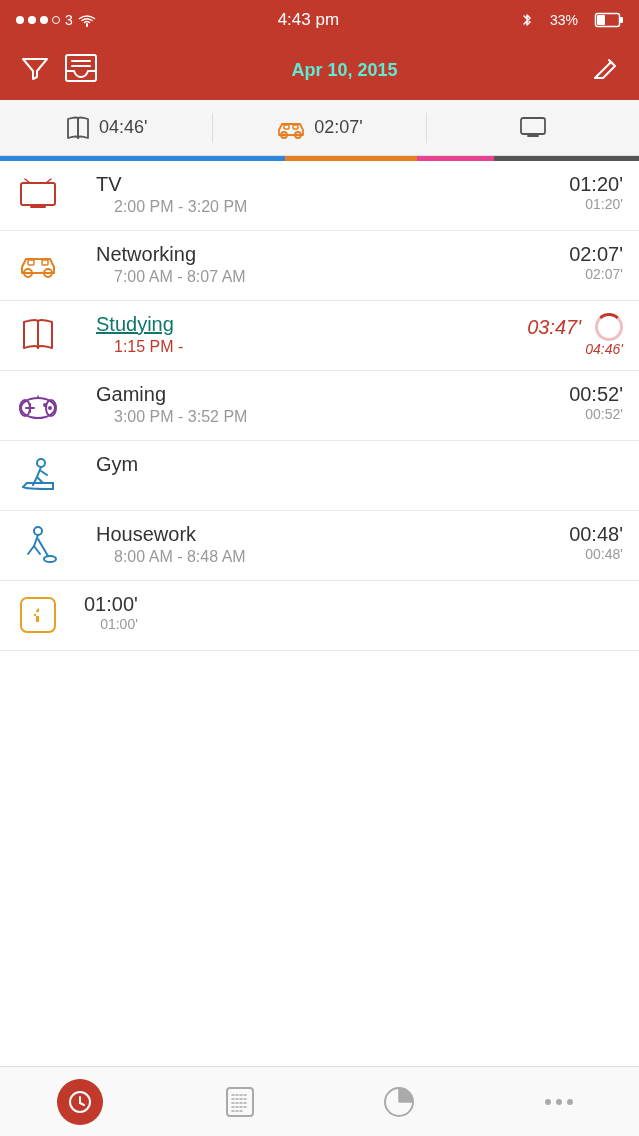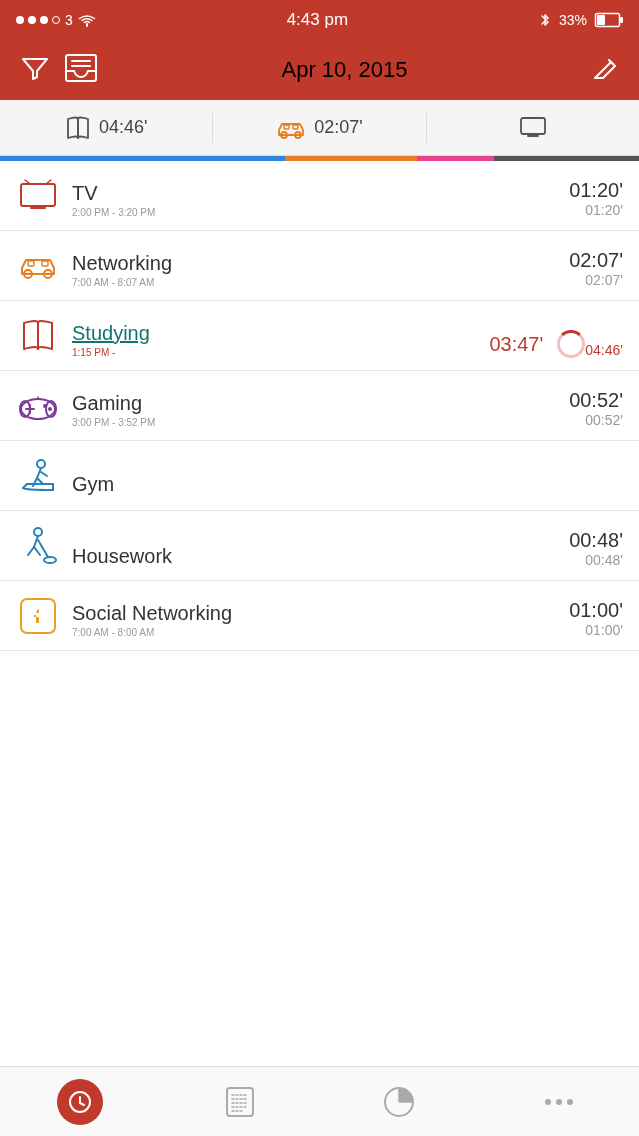--- a/index.html
+++ b/index.html
@@ -21,35 +21,35 @@
       align-items: center;
       justify-content: space-between;
       padding: 0 16px;
       font-size: 14px;
     }
     .status-left { display: flex; align-items: center; gap: 5px; }
     .status-dots { display: flex; gap: 4px; }
     .dot { width: 8px; height: 8px; border-radius: 50%; background: white; }
     .dot.empty { background: transparent; border: 1.5px solid white; }
     .status-center { font-size: 17px; font-weight: 500; text-align: center; }
-    .status-right { display: flex; align-items: center; gap: 8px; font-size: 14px; }
+    .status-right { display: flex; align-items: center; gap: 17px; font-size: 14px; }
 
     
     .nav-bar {
       background: #c0392b;
       height: 60px;
       display: flex;
       align-items: center;
       justify-content: space-between;
       padding: 0 20px;
     }
     .nav-title {
-      color: #000000;
-      font-size: 22px;
-      font-weight: 400;
+      color: #5eead4;
+      font-size: 18px;
+      font-weight: 700;
     }
 
     
     .summary-bar {
       background: #f5f5f5;
       height: 56px;
       display: flex;
       align-items: center;
       border-bottom: 1px solid #ddd;
     }
@@ -71,47 +71,49 @@
     }
     .pb-blue { background: #2e86de; flex: 4.46; }
     .pb-orange { background: #e67e22; flex: 2.07; }
     .pb-pink { background: #e84393; flex: 1.2; }
     .pb-dark { background: #555; flex: 2.27; }
 
     
     .activity-list { background: white; }
     .activity-item {
       display: flex;
-      align-items: flex-end;
+      align-items: flex-start;
       padding: 12px 16px;
       border-bottom: 1px solid #e8e8e8;
       min-height: 70px;
+      gap: 24px;
     }
     .activity-icon {
       width: 44px;
       height: 44px;
       display: flex;
       align-items: center;
       justify-content: center;
       flex-shrink: 0;
     }
     .activity-content {
       flex: 1;
       padding-left: 12px;
     }
     .activity-name {
       font-size: 20px;
       color: #333;
       font-weight: 400;
     }
     .activity-name.active { color: #0f766e; text-decoration: underline; }
     .activity-time-sub {
-      font-size: 10px;
+      font-size: 16px;
       color: #999;
       margin-top: 2px;
+      margin-left: 18px;
     }
     .activity-time-sub.active { color: #c0392b; }
     .activity-duration {
       text-align: right;
     }
     .activity-duration-main {
       font-size: 20px;
       color: #333;
     }
     .activity-duration-main.active { color: #c0392b; }
@@ -319,21 +321,21 @@
     <div class="activity-icon">
       <svg width="36" height="34" viewBox="0 0 36 34">
         <path d="M4 4 Q18 0 18 4 L18 30 Q18 26 4 30 Z" fill="none" stroke="#c0392b" stroke-width="2" stroke-linejoin="round"></path>
         <path d="M32 4 Q18 0 18 4 L18 30 Q18 26 32 30 Z" fill="none" stroke="#c0392b" stroke-width="2" stroke-linejoin="round"></path>
       </svg>
     </div>
     <div class="activity-content">
       <div class="activity-name active">Studying</div>
       <div class="activity-time-sub active">1:15 PM -</div>
     </div>
-    <div class="activity-duration" style="display:flex;flex-direction:row;align-items:flex-end;">
+    <div class="activity-duration" style="display:flex;flex-direction:column;align-items:flex-end;font-style:italic;">
       <div style="display:flex;align-items:center;gap:6px;">
         <div class="activity-duration-main active">03:47'</div>
         <div class="spinner"></div>
       </div>
       <div class="activity-duration-sub active">04:46'</div>
     </div>
   </div>
 
   <div class="activity-item">
     <div class="activity-icon">
@@ -392,37 +394,34 @@
         <line x1="18" y1="9" x2="14" y2="20" stroke="#2980b9" stroke-width="2" stroke-linecap="round"></line>
         <line x1="14" y1="20" x2="8" y2="28" stroke="#2980b9" stroke-width="2" stroke-linecap="round"></line>
         <line x1="14" y1="20" x2="20" y2="28" stroke="#2980b9" stroke-width="2" stroke-linecap="round"></line>
 
         <line x1="18" y1="13" x2="28" y2="30" stroke="#2980b9" stroke-width="2" stroke-linecap="round"></line>
         <ellipse cx="30" cy="33" rx="6" ry="3" fill="none" stroke="#2980b9" stroke-width="2"></ellipse>
       </svg>
     </div>
     <div class="activity-content">
       <div class="activity-name">Housework</div>
+      <div class="activity-time-sub">8:00 AM - 8:48 AM</div>
     </div>
     <div class="activity-duration">
       <div class="activity-duration-main">00:48'</div>
       <div class="activity-duration-sub">00:48'</div>
     </div>
   </div>
 
   <div class="activity-item">
     <div class="activity-icon">
       <svg width="38" height="38" viewBox="0 0 38 38">
         <rect x="2" y="2" width="34" height="34" rx="6" fill="none" stroke="#e8a020" stroke-width="2"></rect>
         <path d="M20 12 L20 16 L18 16 C17 16 17 17 17 18 L17 20 L20 20 L20 26 L17 26 L17 20 L15 20 L15 18 L17 18 C17 14 18 12 22 12 Z" fill="#e8a020"></path>
       </svg>
-    </div>
-    <div class="activity-content">
-      <div class="activity-name">Social Networking</div>
-      <div class="activity-time-sub">7:00 AM - 8:00 AM</div>
     </div>
     <div class="activity-duration">
       <div class="activity-duration-main">01:00'</div>
       <div class="activity-duration-sub">01:00'</div>
     </div>
   </div>
 
 </div>
 
 <div class="tab-bar">

